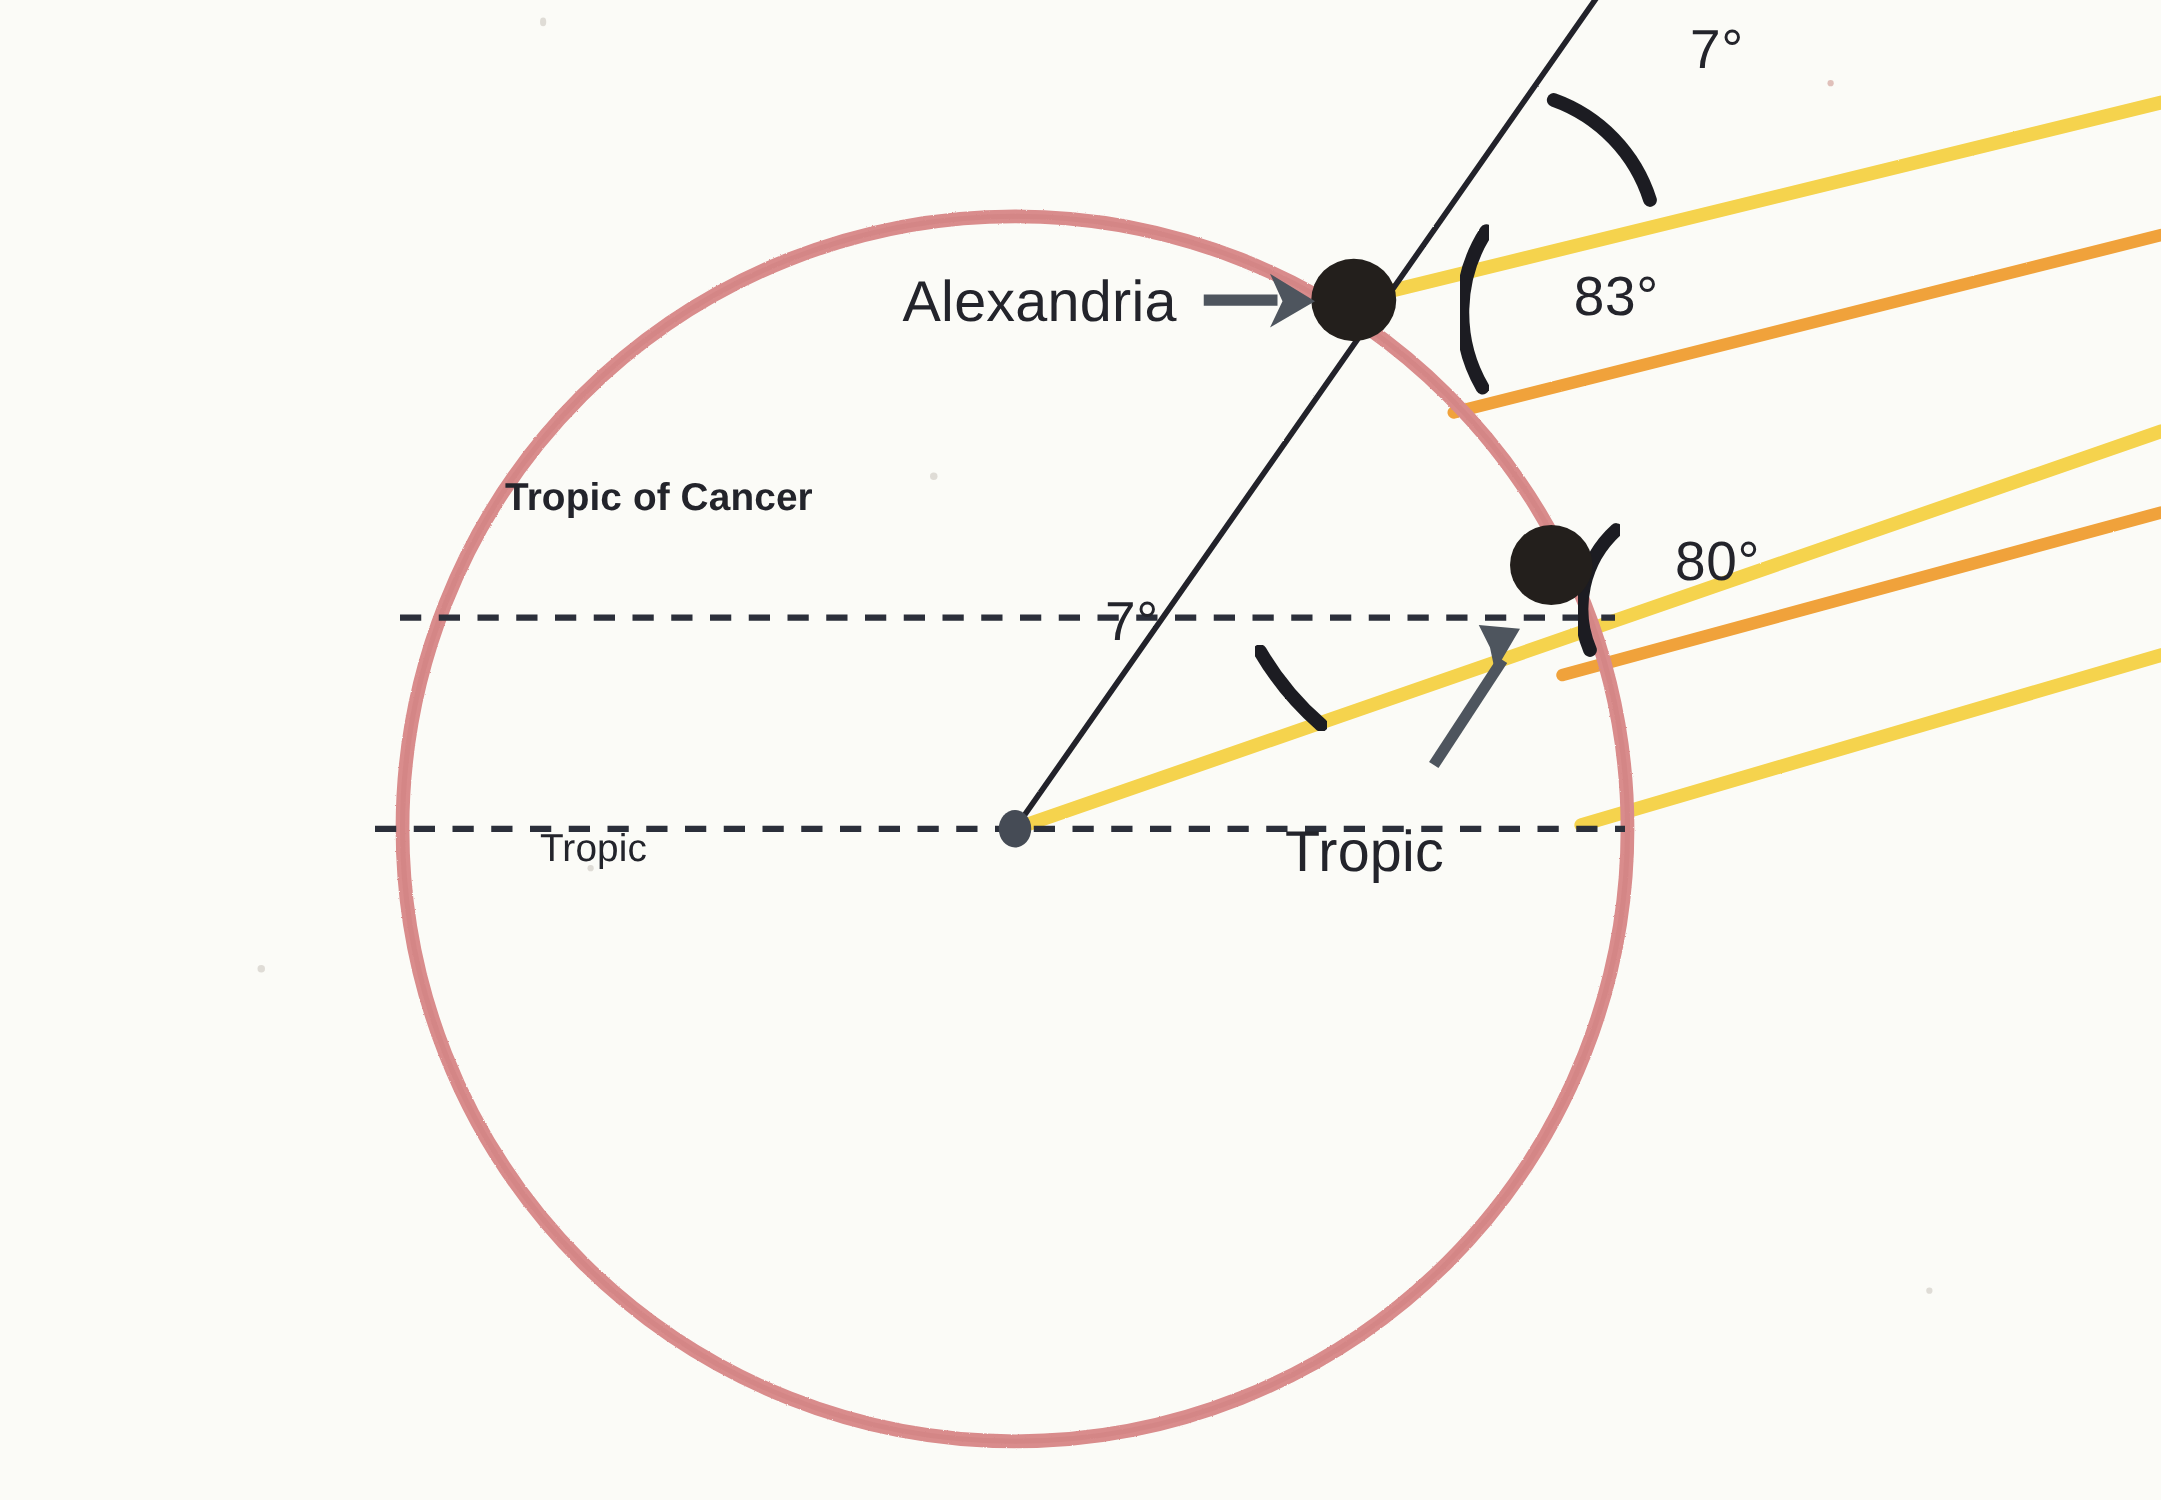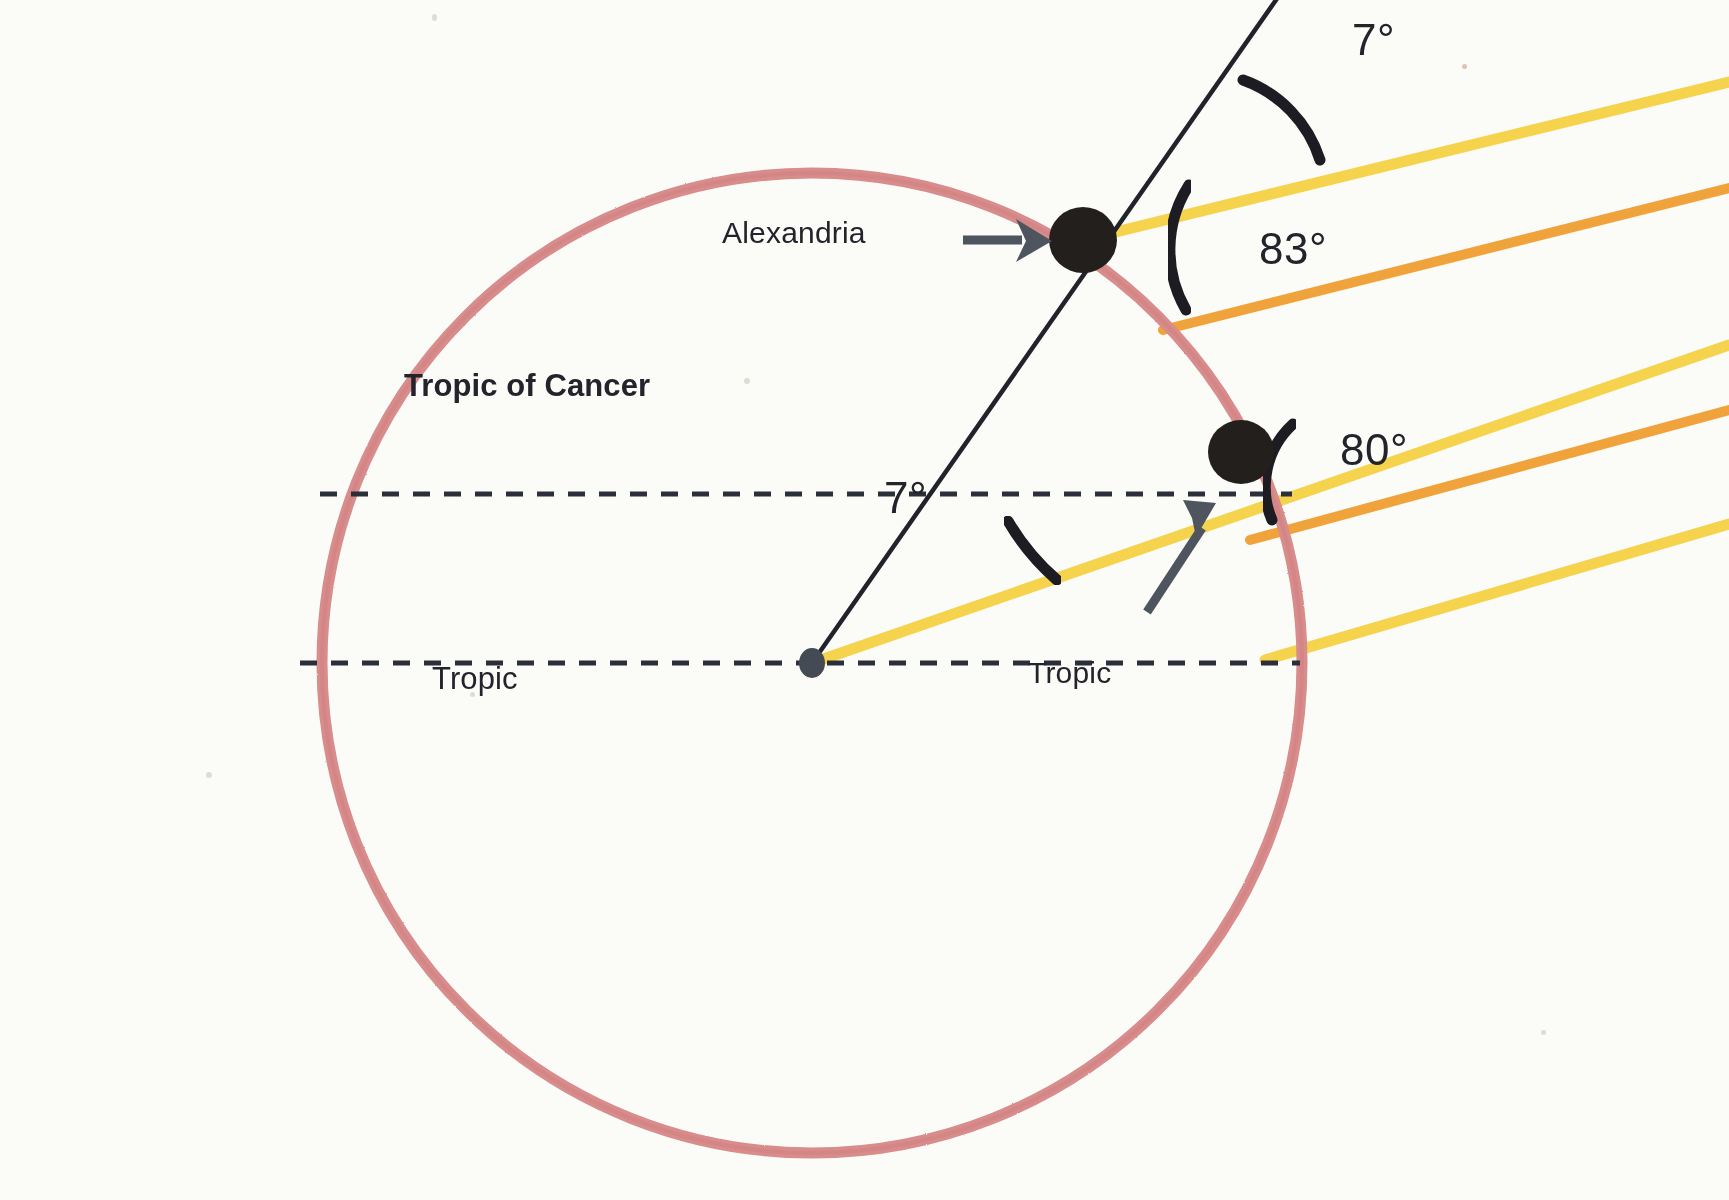--- a/index.html
+++ b/index.html
@@ -25,21 +25,21 @@
     width: 1729px;
     height: 1200px;
   }
   .lbl {
     position: absolute;
     color: #23242b;
     white-space: nowrap;
     line-height: 1;
   }
   .lbl-city {
-    font-size: 30px;
+    font-size: 46px;
     font-weight: 400;
     letter-spacing: 0.2px;
   }
   .lbl-line {
     font-size: 31px;
     font-weight: 600;
     letter-spacing: 0.1px;
   }
   .lbl-line-light {
     font-size: 31px;
@@ -157,25 +157,25 @@
       <line x1="1147" y1="612" x2="1202" y2="528" stroke="#4e555e" stroke-width="9" stroke-linecap="butt"></line>
       <path d="M 1183 500 L 1216 503 L 1196 537 L 1192 518 Z" fill="#4e555e"></path>
     </g>
 
   </svg>
 
   <div class="lbl lbl-city" style="left:722px; top:218px;">Alexandria</div>
 
   <div class="lbl lbl-city" style="left:1028px; top:658px;">Tropic</div>
 
-  <div class="lbl lbl-line" style="left:404px; top:370px;">Tropic of Cancer</div>
+  <div class="lbl lbl-line" style="left:404px; top:382px;">Tropic of Cancer</div>
 
   <div class="lbl lbl-line-light" style="left:432px; top:663px;">Tropic</div>
 
   <div class="lbl lbl-ang" style="left:1352px; top:18px;">7°</div>
 
-  <div class="lbl lbl-ang" style="left:1259px; top:216px;margin-top:11px;">83°</div>
+  <div class="lbl lbl-ang" style="left:1259px; top:216px;">83°</div>
 
   <div class="lbl lbl-ang" style="left:1340px; top:428px;">80°</div>
 
   <div class="lbl lbl-ang" style="left:884px; top:476px;">7°</div>
 
 </div>
 
 </body></html>

